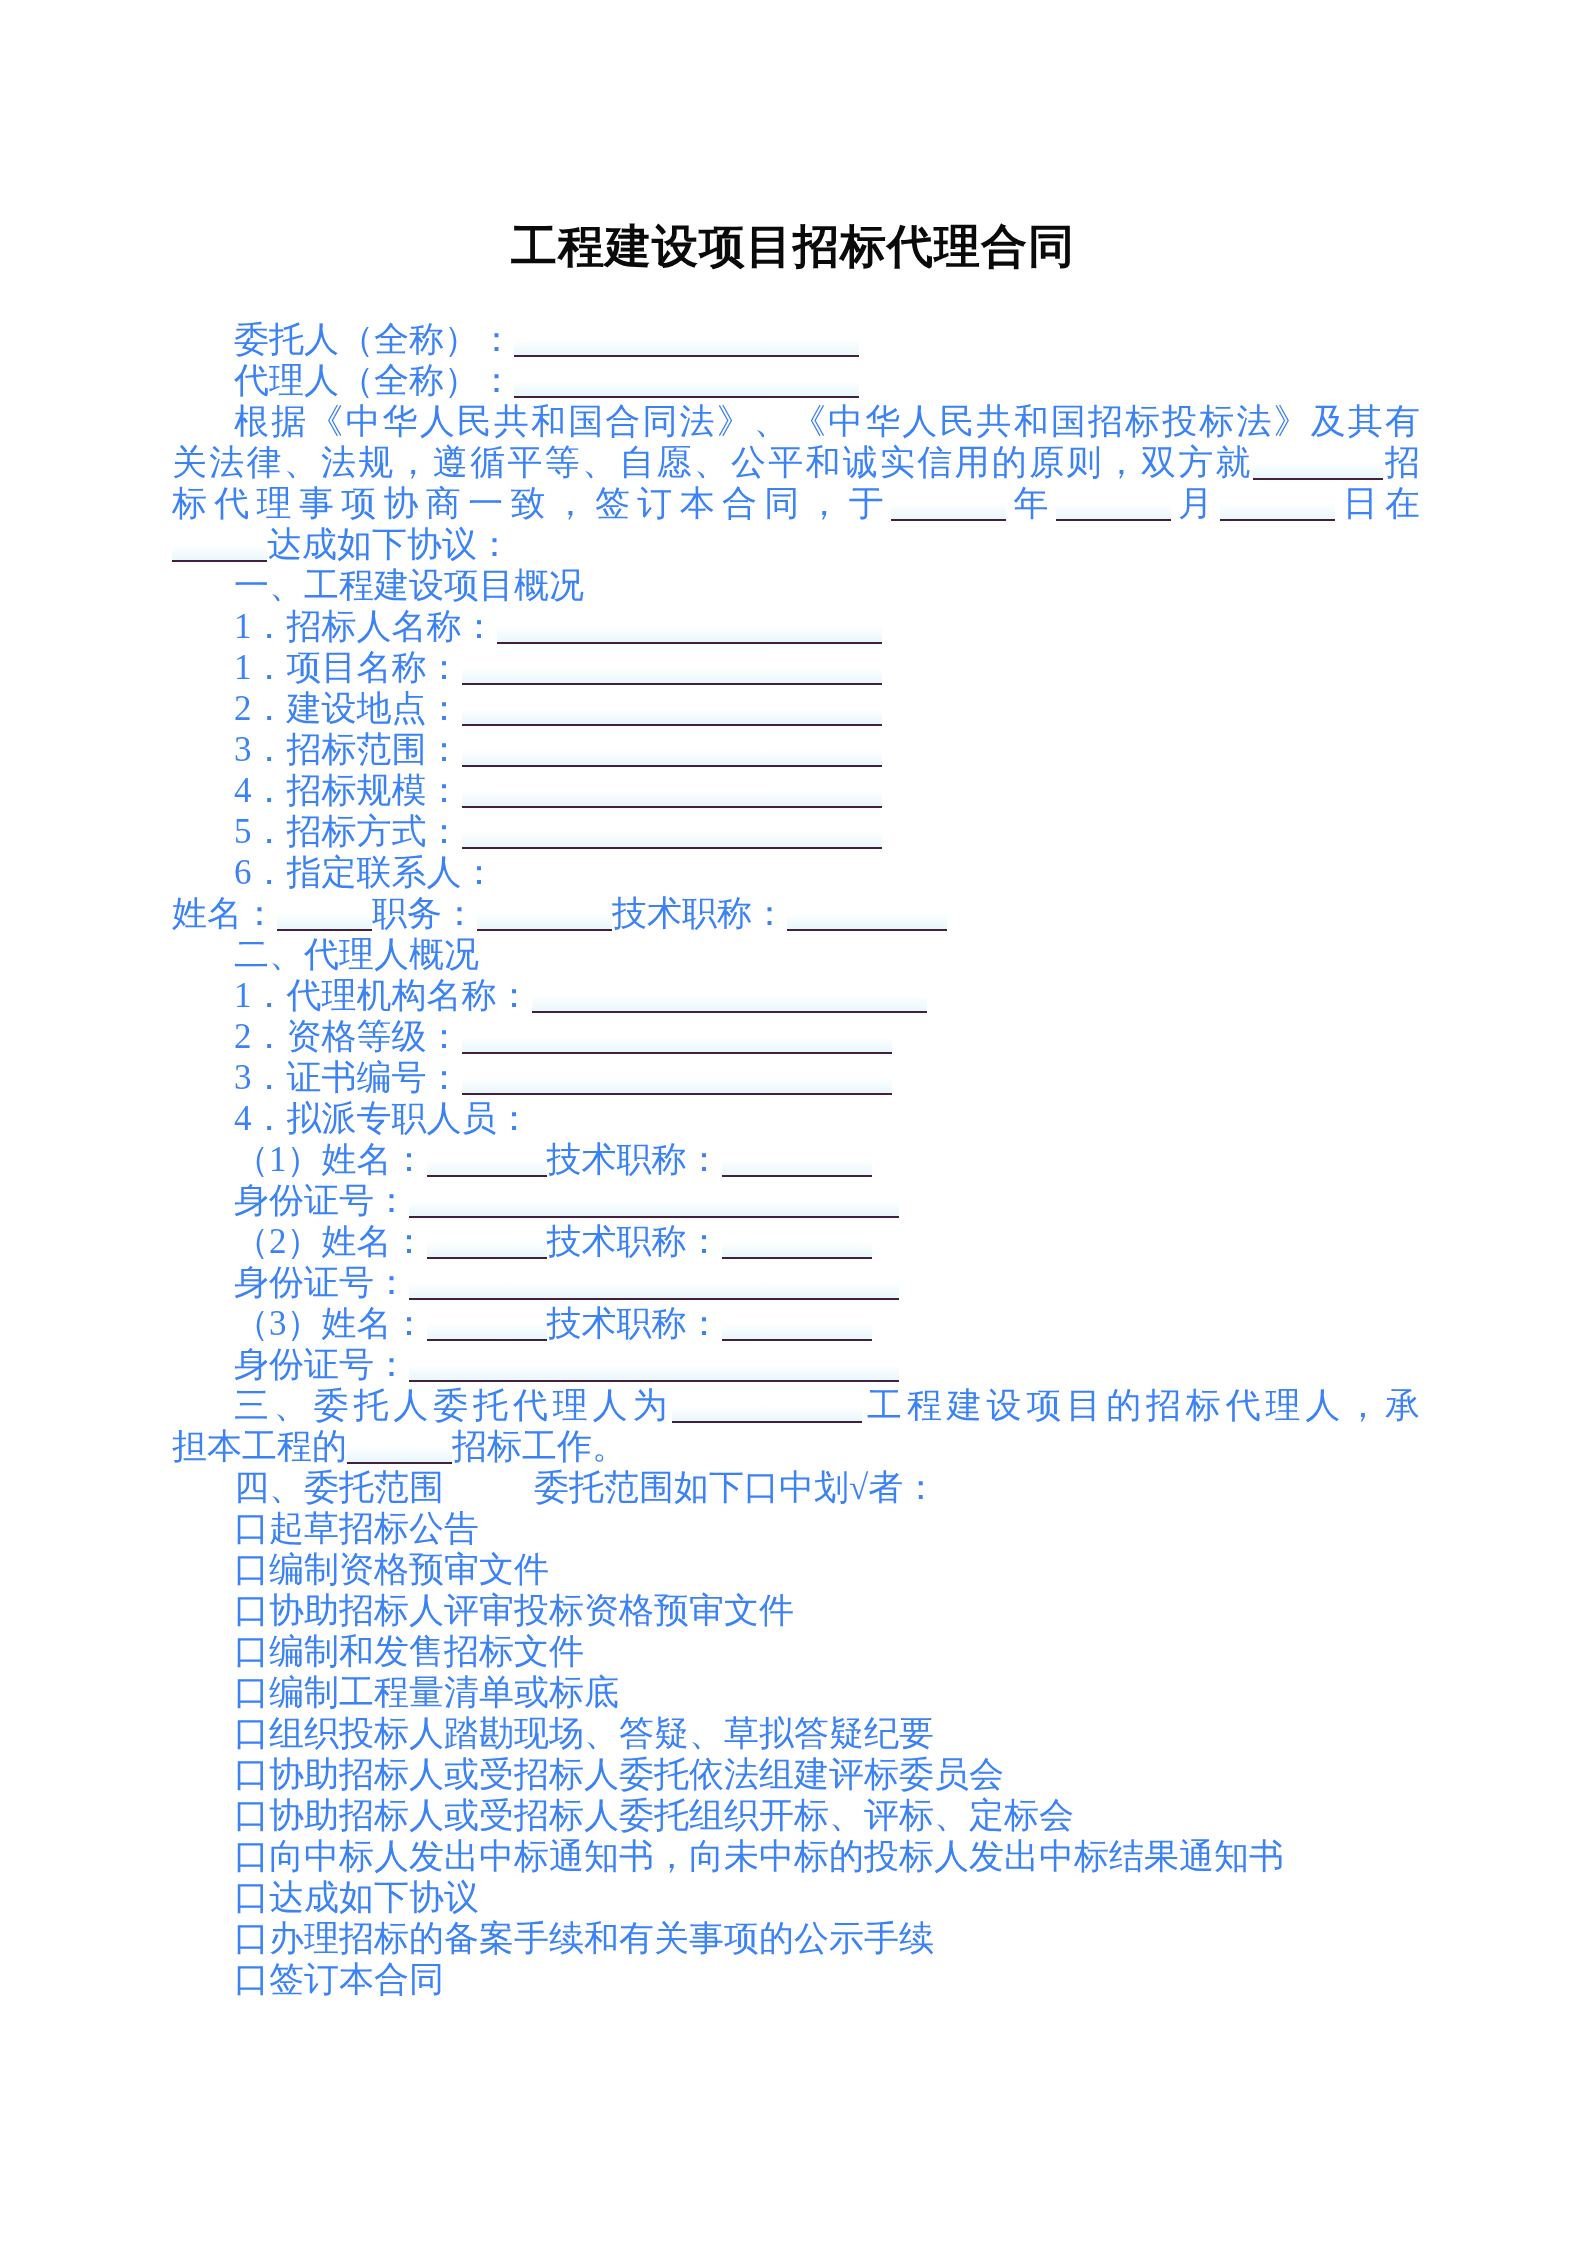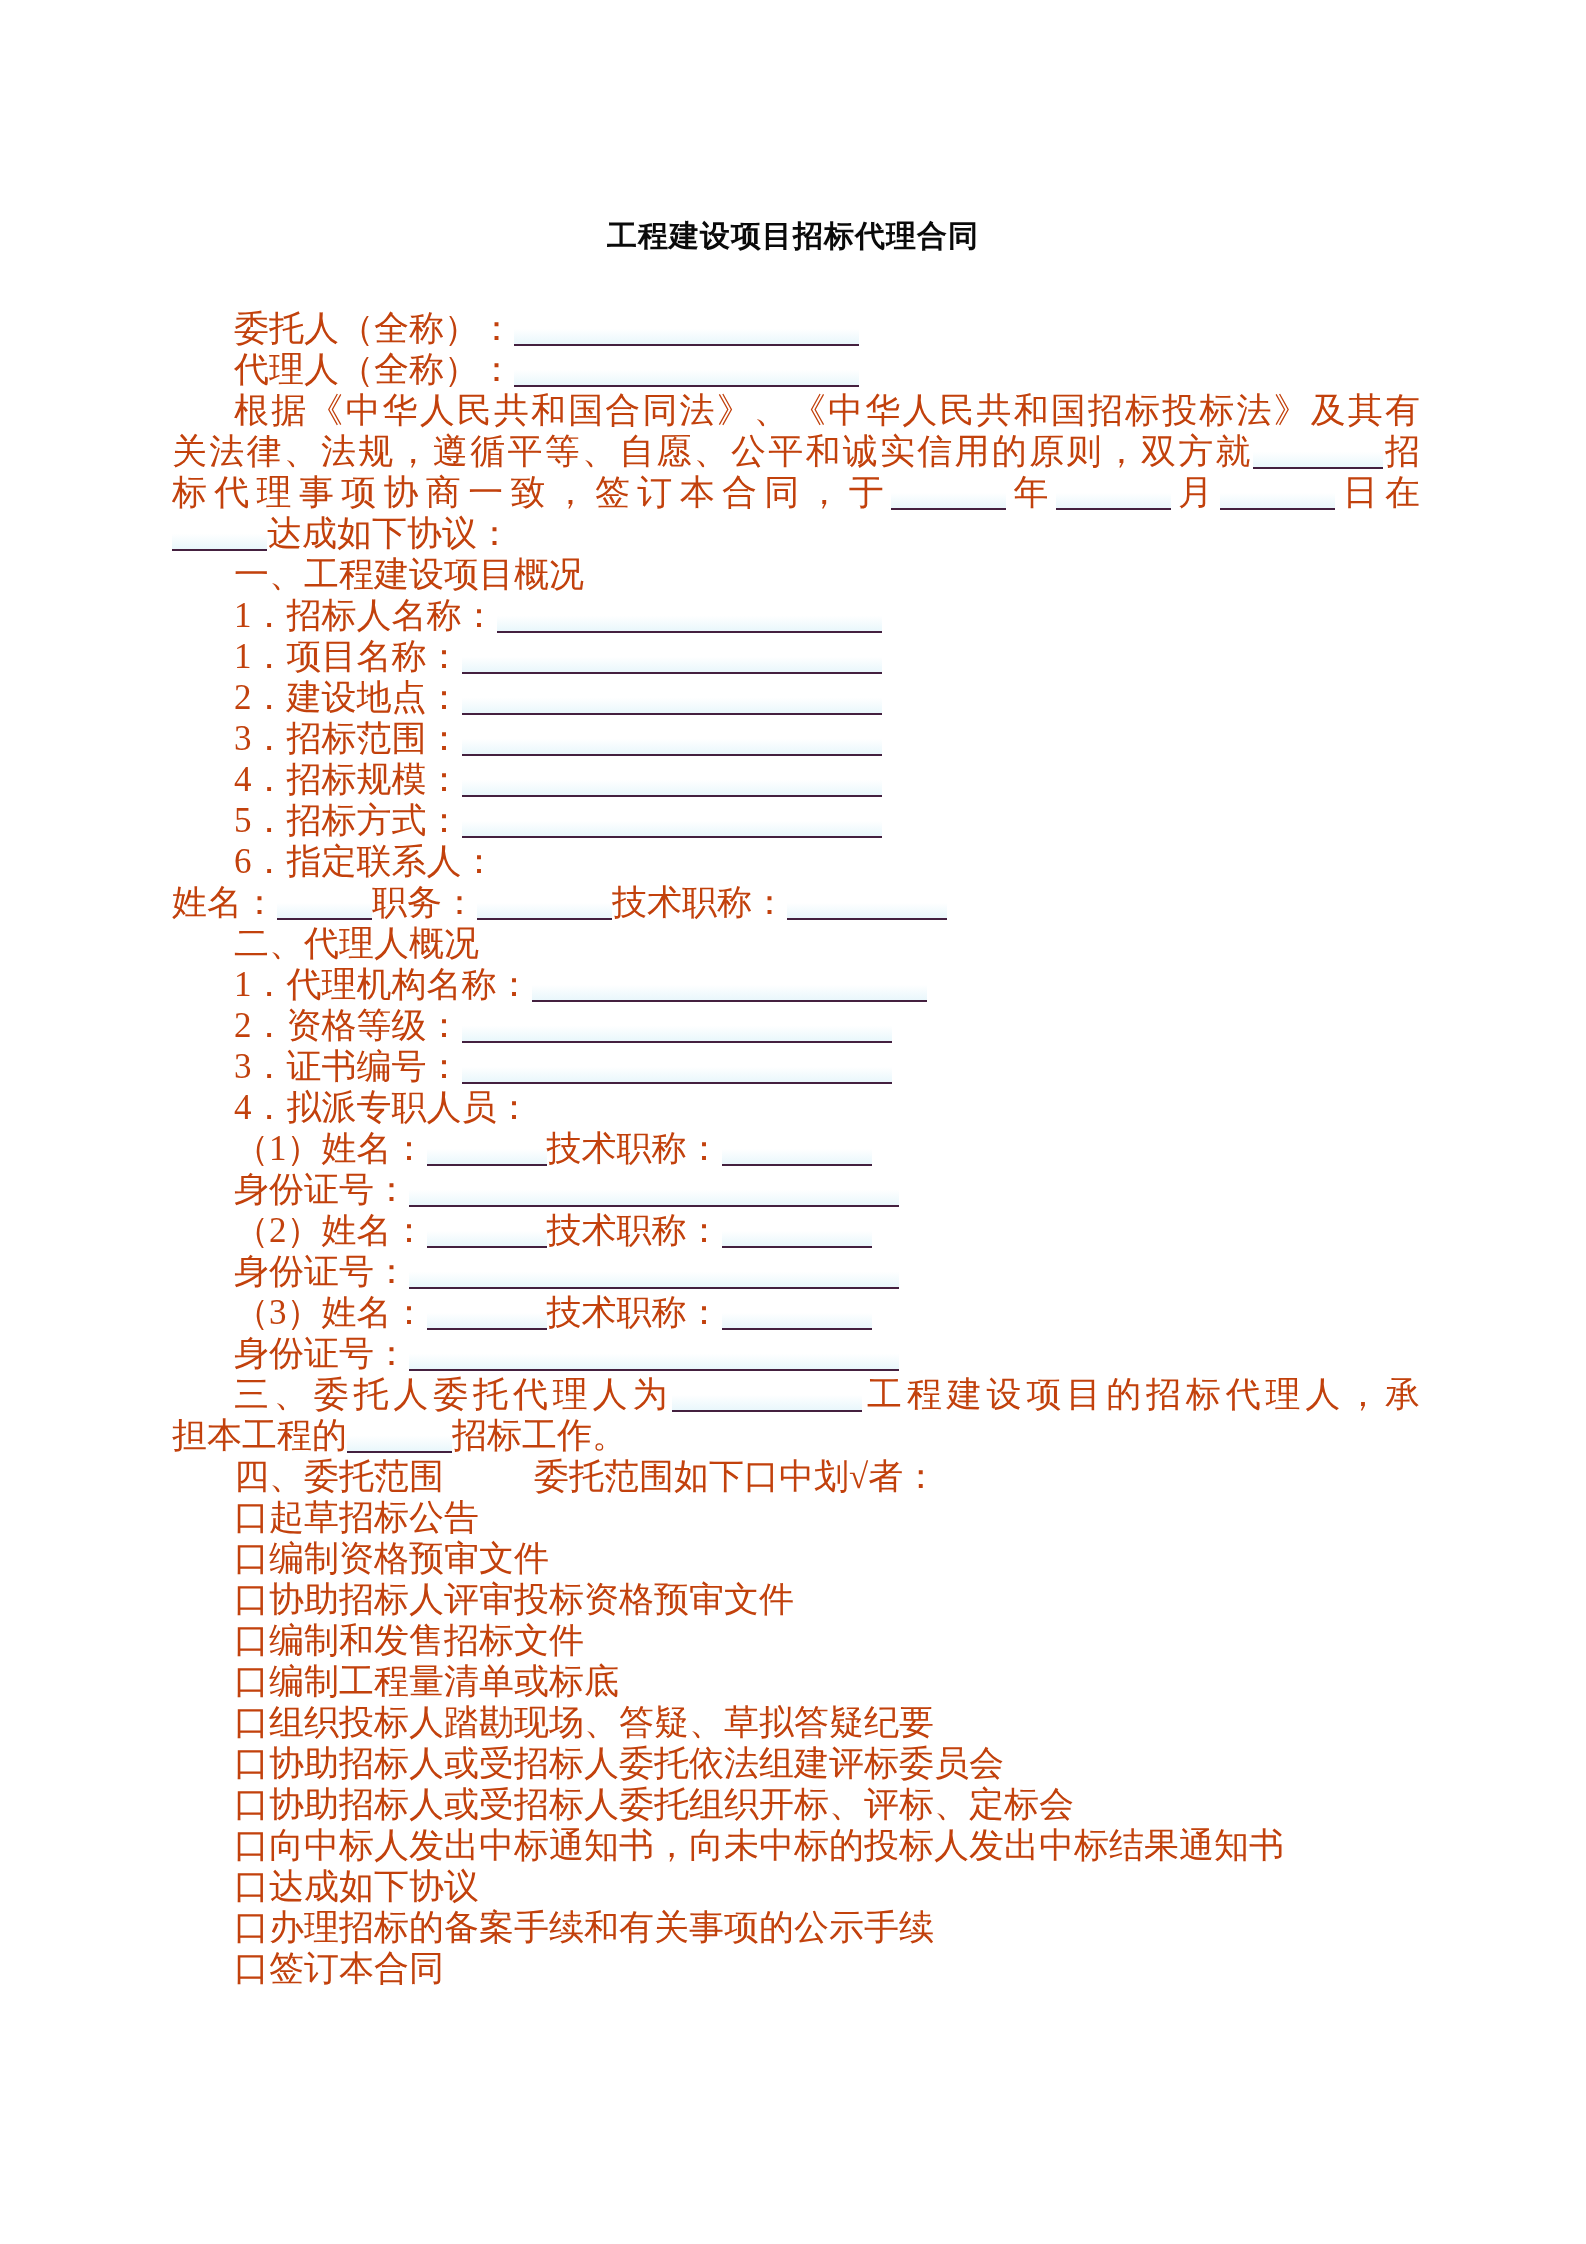--- a/index.html
+++ b/index.html
@@ -12,36 +12,36 @@
     width: 1586px;
     height: 2244px;
     background: #ffffff;
     overflow: hidden;
     font-family: "Liberation Serif", "DejaVu Serif", serif;
     color: #121212;
   }
   .doc-title {
     padding-top: 188px;
     text-align: center;
-    font-size: 30px;
+    font-size: 46px;
     line-height: 56px;
     font-weight: bold;
     letter-spacing: 1px;
     color: #0a0a0a;
   }
   .doc-body {
     margin-top: 44px;
     padding: 0 166px 0 172px;
   }
   .ln {
     margin: 0;
     font-size: 35px;
     line-height: 41px;
     white-space: nowrap;
-    color: #c2410c;
+    color: #3b82f6;
   }
   .ln.ind { padding-left: 62px; }
   .ln.just {
     white-space: normal;
     text-align: justify;
     text-align-last: justify;
     text-justify: inter-character;
   }
   .bl {
     display: inline-block;

